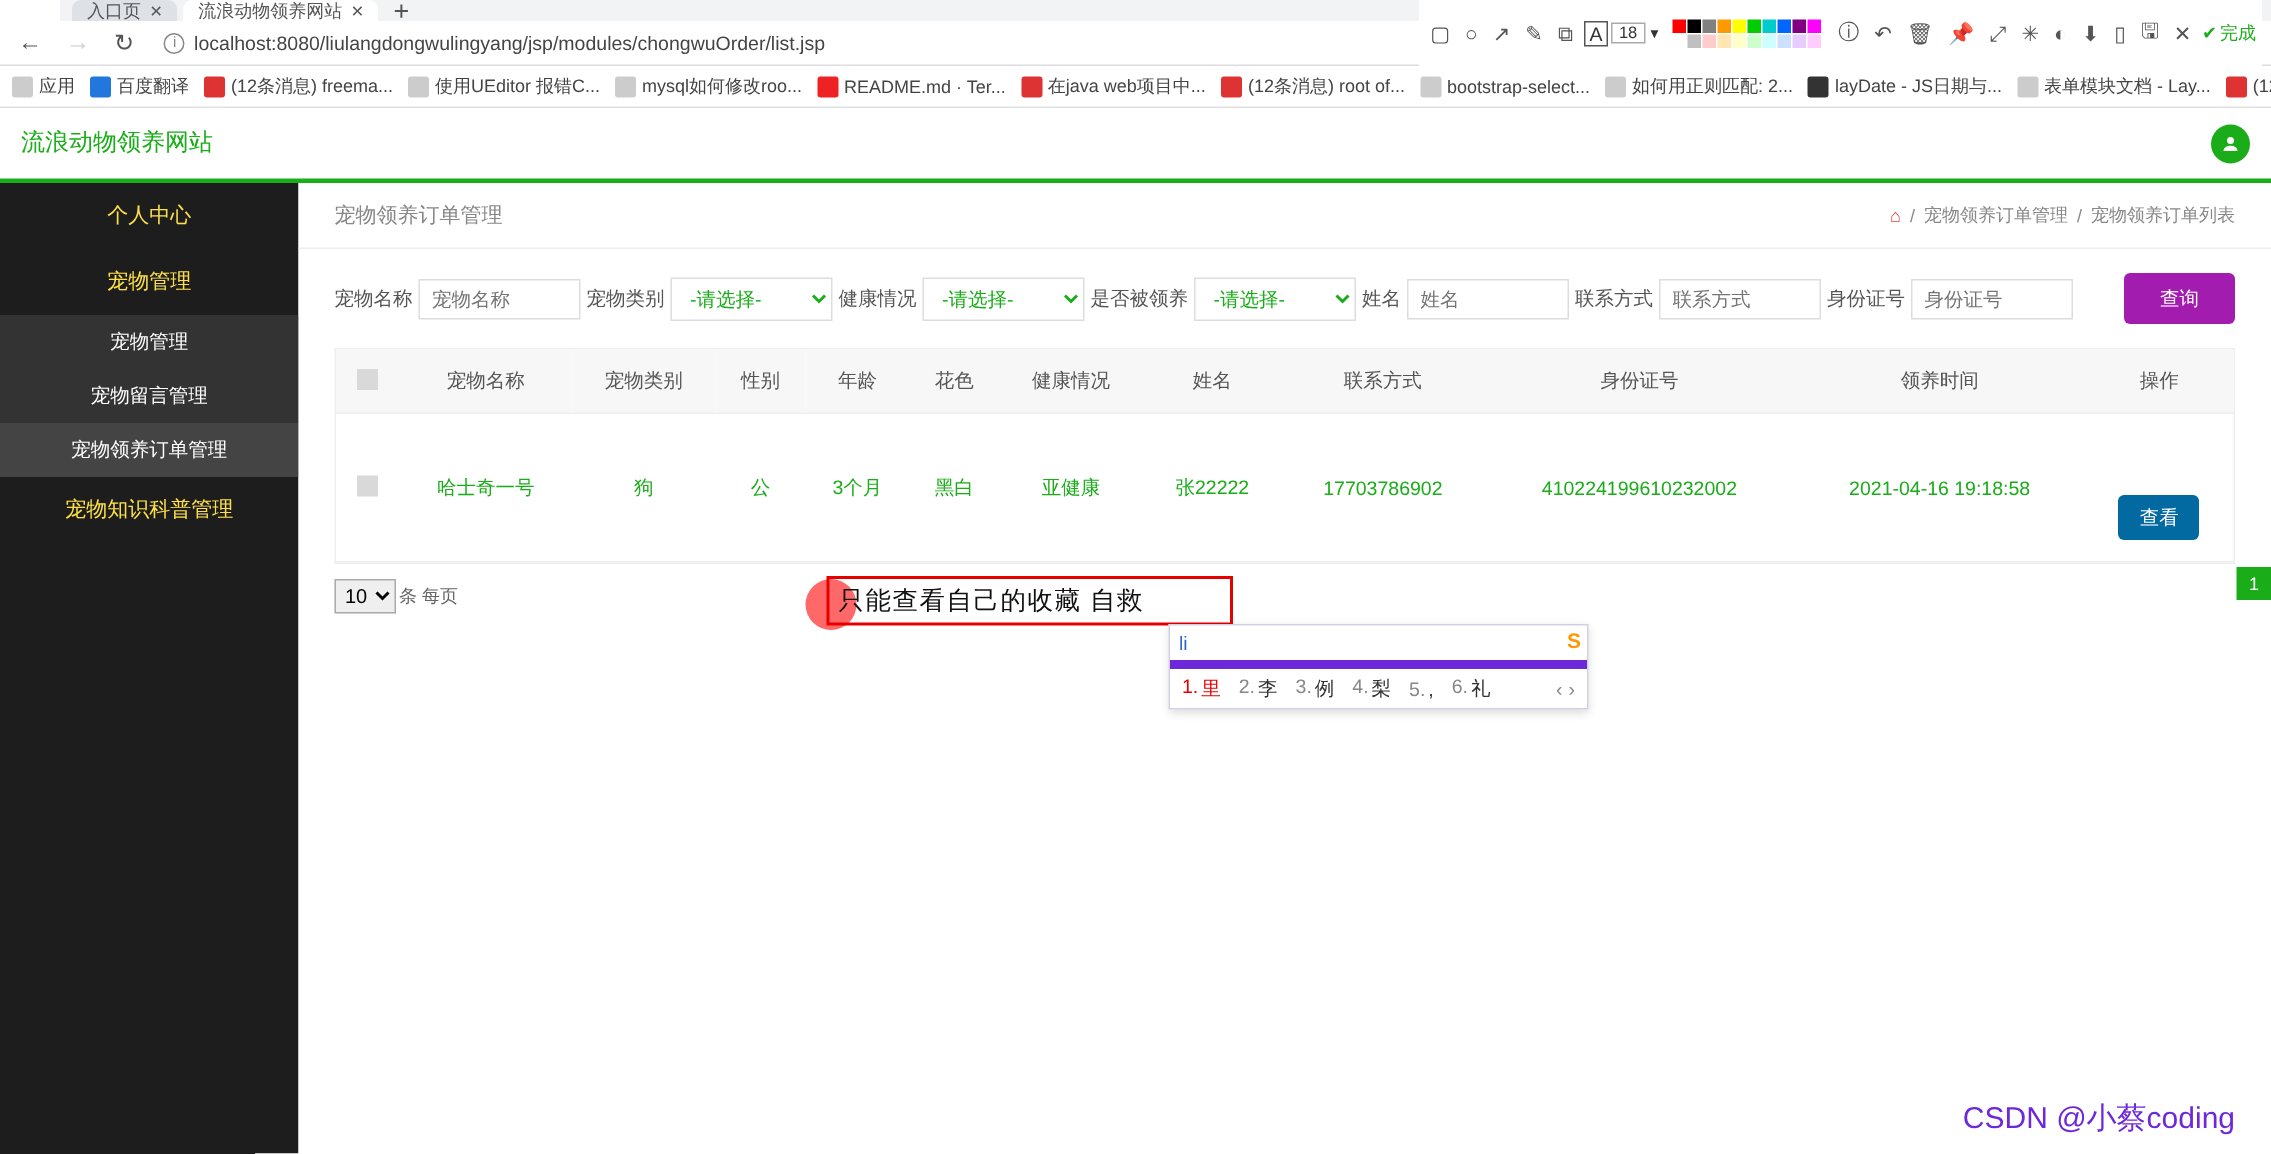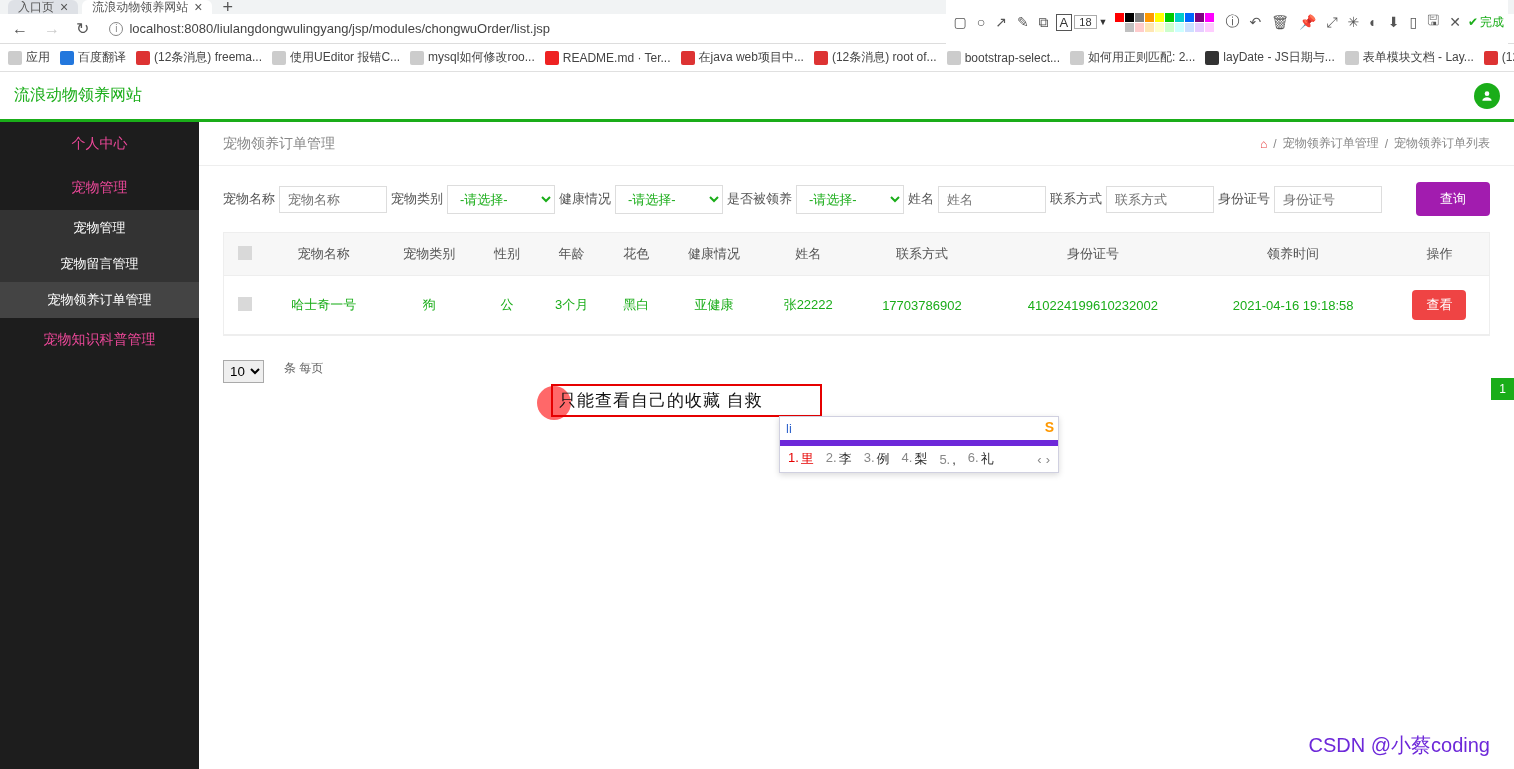--- a/index.html
+++ b/index.html
@@ -1,19 +1,19 @@
 <!DOCTYPE html>
 <html><head>
 <meta charset="utf-8">
 <style>
 * { margin: 0; padding: 0; box-sizing: border-box; }
 body { font-family: "Microsoft YaHei", Arial, sans-serif; font-size: 13px; color: #333; background: #fff; overflow: hidden; }
 
 
-.browser-tabs { display: flex; align-items: center; height: 14px; background: #f1f3f4; padding: 0 8px; gap: 4px; }
+.browser-tabs { display: flex; align-items: center; height: 14px; background: #f1f3f4; padding: 0 8px; gap: 4px; margin-left: 40px; }
 .tab { display: flex; align-items: center; gap: 6px; padding: 2px 10px; background: #fff; border-radius: 6px 6px 0 0; font-size: 12px; color: #555; max-width: 190px; height: 14px; }
 .tab.inactive { background: #dee1e6; }
 .tab-close { color: #555; font-size: 14px; }
 .tab-add { color: #555; font-size: 18px; padding: 0 6px; }
 
 .addr-bar { display: flex; align-items: center; height: 30px; background: #fff; border-bottom: 1px solid #ddd; padding: 0 8px; gap: 8px; }
 .nav-btn { color: #555; font-size: 16px; padding: 2px 4px; }
 .url-box { flex: 1; display: flex; align-items: center; gap: 6px; border-radius: 14px; padding: 2px 8px; font-size: 13px; color: #444; }
 .url-icon { color: #888; font-size: 12px; border: 1px solid #888; border-radius: 50%; width: 14px; height: 14px; display: flex; align-items: center; justify-content: center; font-size: 10px; }
 
@@ -22,21 +22,21 @@
 .bm-icon { width: 14px; height: 14px; display: inline-block; background: #ccc; border-radius: 2px; }
 
 
 .app-header { display: flex; align-items: center; justify-content: space-between; height: 50px; padding: 0 14px; background: #fff; border-bottom: 3px solid #1aad19; }
 .app-title { color: #1aad19; font-size: 16px; }
 .avatar { width: 26px; height: 26px; background: #1aad19; border-radius: 50%; display: flex; align-items: center; justify-content: center; color: #fff; }
 
 
 .main { display: flex; height: calc(769px - 14px - 30px - 28px - 50px); }
 .sidebar { width: 199px; background: #1d1d1d; color: #fff; }
-.side-item { display: flex; align-items: center; justify-content: center; height: 44px; font-size: 14px; color: #ec4899; cursor: pointer; font-family: Liberation Mono, monospace; }
+.side-item { display: flex; align-items: center; justify-content: center; height: 44px; font-size: 14px; color: #fde047; cursor: pointer; font-family: Liberation Mono, monospace; }
 .side-sub { background: #333; height: 36px; font-size: 13px; display: flex; align-items: center; justify-content: center; cursor: pointer; }
 .side-sub.active { background: #444; }
 
 .content { flex: 1; background: #fff; position: relative; }
 .breadcrumb { display: flex; align-items: center; justify-content: space-between; height: 44px; padding: 0 24px; border-bottom: 1px solid #eee; color: #888; }
 .bc-left { font-size: 14px; }
 .bc-right { display: flex; align-items: center; gap: 6px; font-size: 12px; }
 .bc-home { color: #e64141; }
 .bc-link { color: #888; }
 
@@ -44,23 +44,23 @@
 .f-label { font-size: 13px; color: #555; white-space: nowrap; }
 .f-input { border: 1px solid #ddd; padding: 5px 8px; font-size: 13px; width: 108px; }
 .f-select { border: 1px solid #ddd; padding: 5px 8px; font-size: 13px; width: 108px; color: #1aad19; background: #fff; }
 .q-btn { background: #a21caf; color: #fff; border: none; border-radius: 4px; padding: 8px 24px; font-size: 13px; cursor: pointer; margin-left: auto; }
 
 .table-wrap { margin: 0 24px; border: 1px solid #eee; }
 table { width: 100%; border-collapse: collapse; }
 th { background: #f7f7f7; padding: 12px 8px; font-weight: normal; font-size: 13px; color: #555; text-align: center; border-bottom: 1px solid #eee; }
 td { padding: 14px 8px; font-size: 13px; color: #1aad19; text-align: center; border-bottom: 1px solid #eee; }
 .chk { width: 14px; height: 14px; background: #d9d9d9; display: inline-block; }
-.view-btn { background: #ef4444; color: #fff; border: none; border-radius: 4px; padding: 6px 14px; font-size: 13px; cursor: pointer; }
-
-.pager { display: flex; align-items: flex-start; gap: 20px; padding: 24px 24px; font-size: 12px; color: #666; }
+.view-btn { background: #0369a1; color: #fff; border: none; border-radius: 4px; padding: 6px 14px; font-size: 13px; cursor: pointer; margin-top: 40px; }
+
+.pager { display: flex; align-items: center; gap: 2px; padding: 10px 24px; font-size: 12px; color: #666; }
 .pager select { border: 1px solid #aaa; padding: 2px; }
 
 .page-badge { position: absolute; right: 0; top: 256px; background: #1aad19; color: #fff; padding: 4px 8px; font-size: 12px; }
 
 
 .anno { position: absolute; left: 338px; top: 262px; }
 .anno-circle { position: absolute; left: 0; top: 2px; width: 34px; height: 34px; border-radius: 50%; background: #ff4d4f; opacity: 0.85; }
 .anno-box { position: absolute; left: 14px; top: 0; width: 271px; height: 33px; border: 2px solid #e60000; display: flex; align-items: center; padding-left: 6px; font-size: 17px; color: #111; letter-spacing: 1px; background: transparent; }
 
 

